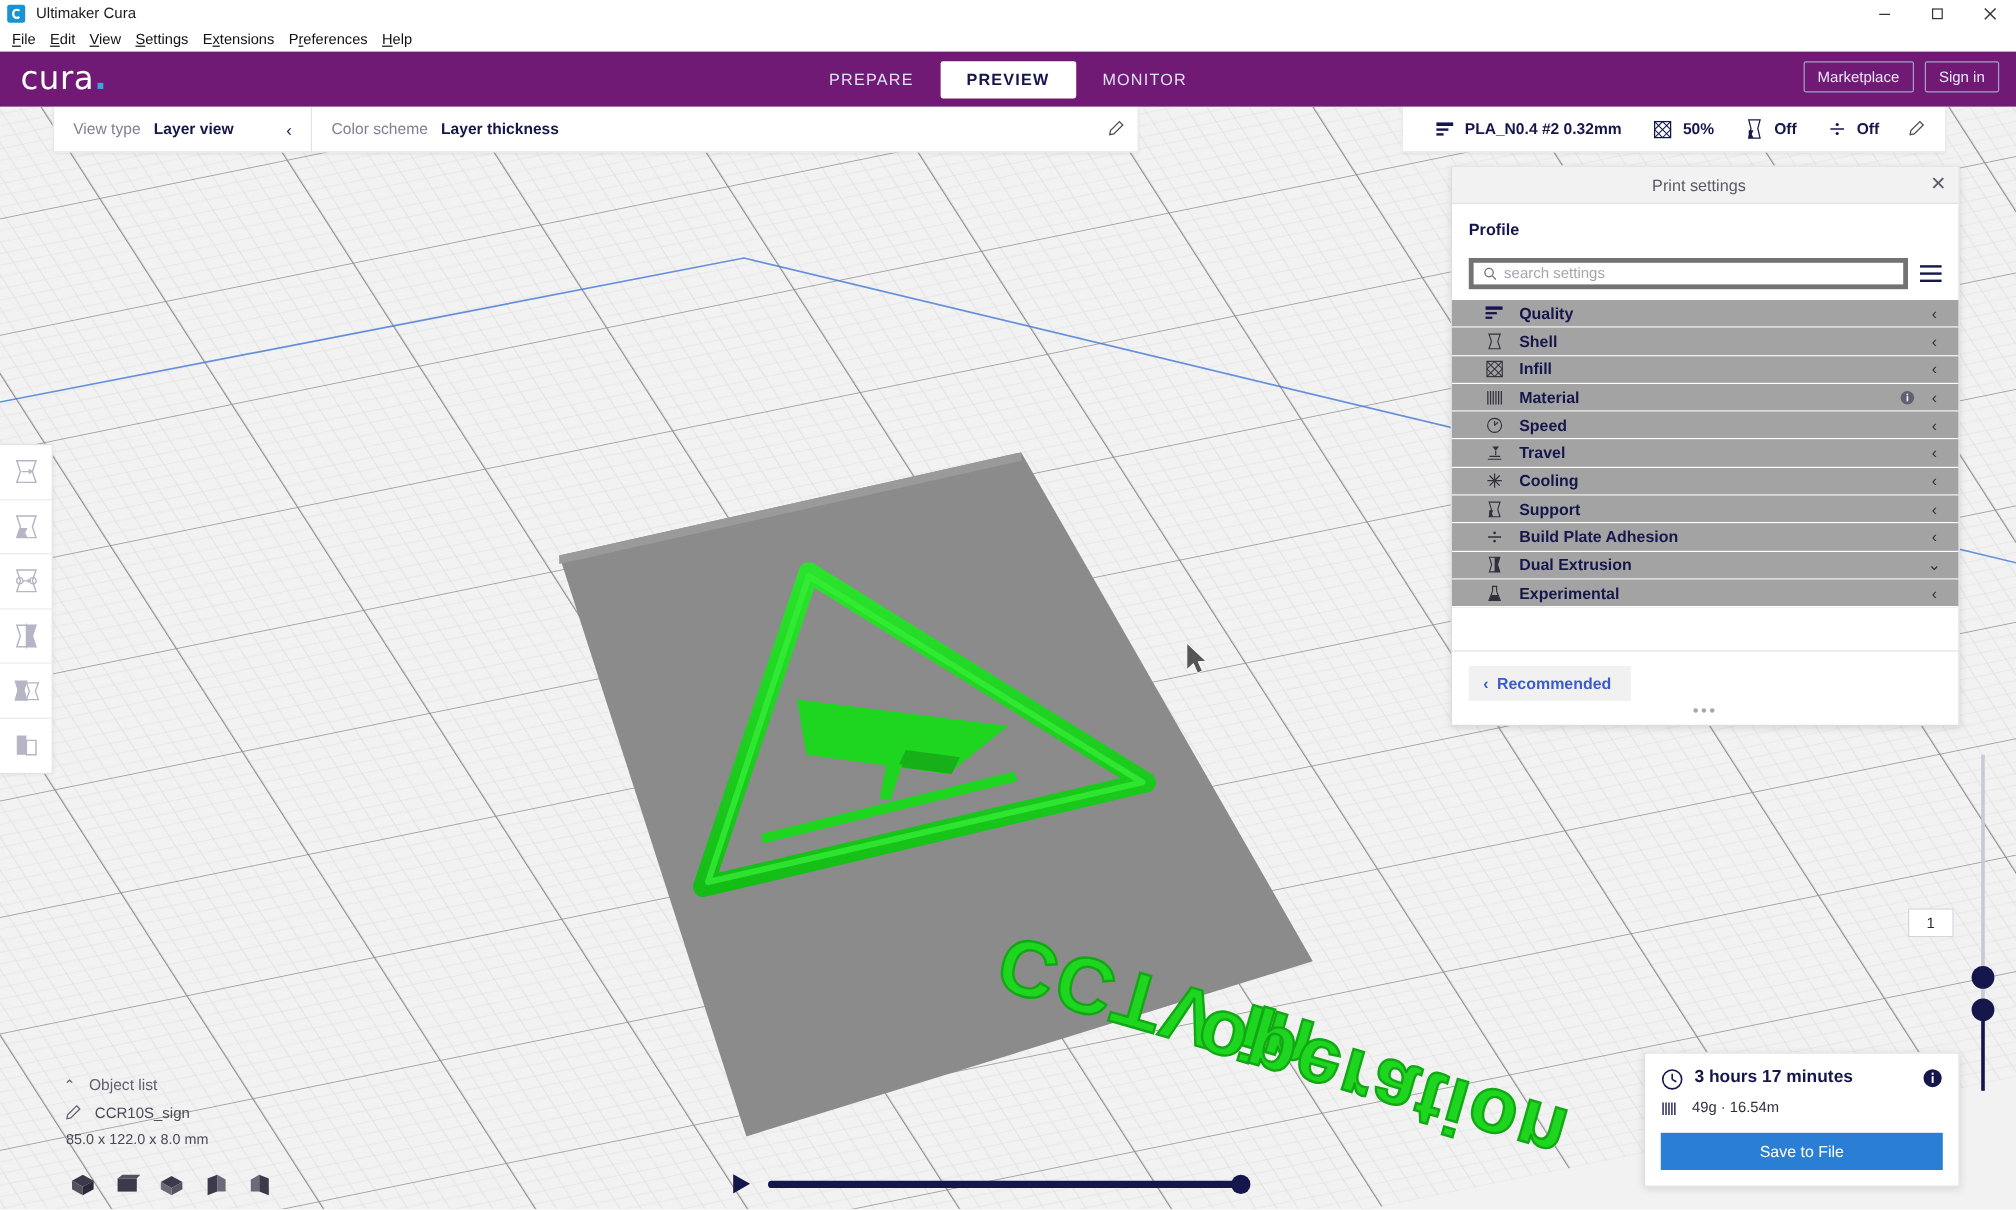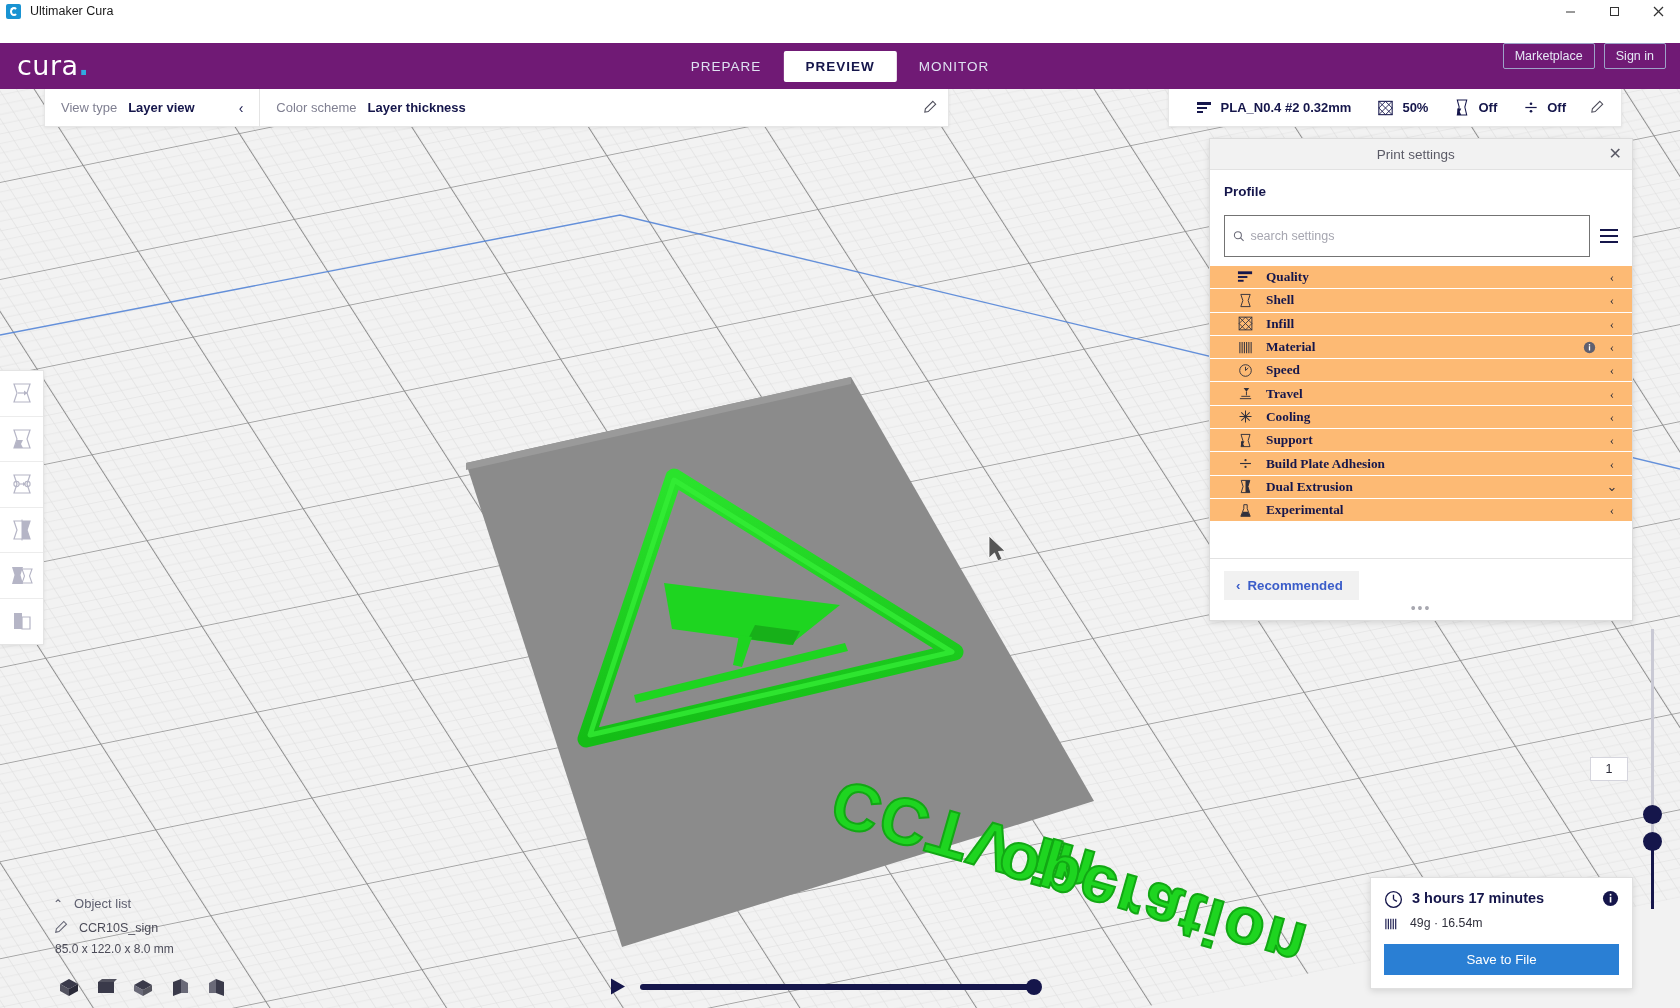--- a/index.html
+++ b/index.html
@@ -49,21 +49,21 @@
   }
   .cura-logo .dot { color: #31a9e0; font-weight: 700; }
   .nav-tabs { position: absolute; left: 50%; transform: translateX(-50%);
     top: 0; height: 46px; display: flex; align-items: center; gap: 0px; }
   .nav-tab {
     font-size: 13.5px; letter-spacing: 1.0px; color: #dfe2f2;
     padding: 8px 22px; border-radius: 2px; cursor: pointer;
   }
   .nav-tab.active { background: #ffffff; color: #15164b; font-weight: 700; }
   .nav-right { position: absolute; right: 14px; top: 0; height: 34px;
-    display: flex; align-items: flex-start; gap: 9px; }
+    display: flex; align-items: flex-end; gap: 9px; }
   .nav-btn {
     font-size: 12.5px; color: #e6e8f5; border: 1px solid #9ea2c8;
     border-radius: 2px; padding: 5px 11px; background: transparent; cursor: pointer;
   }
 
   
   .viewport {
     position: absolute; top: 89px; left: 0; width: 1680px; height: 919px;
     overflow: hidden; background: #f2f2f2;
   }
@@ -114,37 +114,37 @@
   .profile-select {
     flex: 1; height: 29px; border: 1px solid #cfcfcf; background: #fff;
     display: flex; align-items: center; padding: 0 6px 0 10px;
     font-size: 13px; color: #2b2b38; cursor: pointer;
   }
   .profile-select .pname { flex: 1; }
   .star { color: #15164b; font-size: 13px; margin-right: 7px; }
   .caret { font-size: 10px; color: #15164b; }
   .search-row { display: flex; align-items: center; gap: 10px; margin-bottom: 9px; }
   .search-box {
-    flex: 1; height: 42px; border: 1px solid #737373; background: #fff;
+    flex: 1; height: 26px; border: 4px solid #737373; background: #fff;
     display: flex; align-items: center; padding: 0 8px; gap: 6px;
   }
   .search-box input {
     border: none; outline: none; font-size: 12.5px; color: #2b2b38;
     width: 100%; font-family: "Liberation Sans", sans-serif; background: transparent;
   }
   .search-box input::placeholder { color: #a6a6b0; }
   .hamburger { width: 18px; height: 14px; display: flex; flex-direction: column;
     justify-content: space-between; cursor: pointer; }
   .hamburger i { display: block; height: 2px; background: #15164b; }
 
   .cat-list { margin: 0 -14px; }
   .cat-row {
     height: 23.3px; display: flex; align-items: center;
-    background: #fdba74; border-bottom: 1px solid #ffffff;
-    padding: 0 14px 0 24px; cursor: pointer; font-family: Liberation Serif, serif;
+    background: #a3a3a3; border-bottom: 1px solid #ffffff;
+    padding: 0 14px 0 24px; cursor: pointer;
   }
   .cat-icon { width: 22px; height: 18px; display: flex; align-items: center;
     justify-content: center; margin-right: 10px; flex: none; }
   .cat-name { font-size: 13.3px; color: #15164b; font-weight: 600; flex: 1; }
   .cat-info { margin-right: 10px; display: flex; align-items: center; }
   .cat-arrow { font-size: 13px; color: #30303c; width: 12px; text-align: center; }
 
   .sp-footer {
     border-top: 1px solid #e2e2e2; margin-top: 36px;
     padding: 12px 14px 10px 14px; position: relative; height: 62px;
@@ -247,20 +247,29 @@
       </div>
       <div class="tb-btn close">
         <svg width="11" height="11" viewBox="0 0 11 11">
             <line x1="1" y1="1" x2="10" y2="10" stroke="#333" stroke-width="1.2"></line>
             <line x1="10" y1="1" x2="1" y2="10" stroke="#333" stroke-width="1.2"></line>
           </svg>
       </div>
     </div>
   </div>
 
+  <div class="menubar">
+    <div class="menu-item"><span class="u">F</span>ile</div>
+    <div class="menu-item"><span class="u">E</span>dit</div>
+    <div class="menu-item"><span class="u">V</span>iew</div>
+    <div class="menu-item"><span class="u">S</span>ettings</div>
+    <div class="menu-item">E<span class="u">x</span>tensions</div>
+    <div class="menu-item">P<span class="u">r</span>eferences</div>
+    <div class="menu-item"><span class="u">H</span>elp</div>
+  </div>
 
   <div class="topnav">
     <div class="cura-logo"><span>cura</span><span class="dot">.</span></div>
     <div class="nav-tabs">
       <div class="nav-tab">PREPARE</div>
       <div class="nav-tab active">PREVIEW</div>
       <div class="nav-tab">MONITOR</div>
     </div>
     <div class="nav-right">
       <button class="nav-btn">Marketplace</button>

